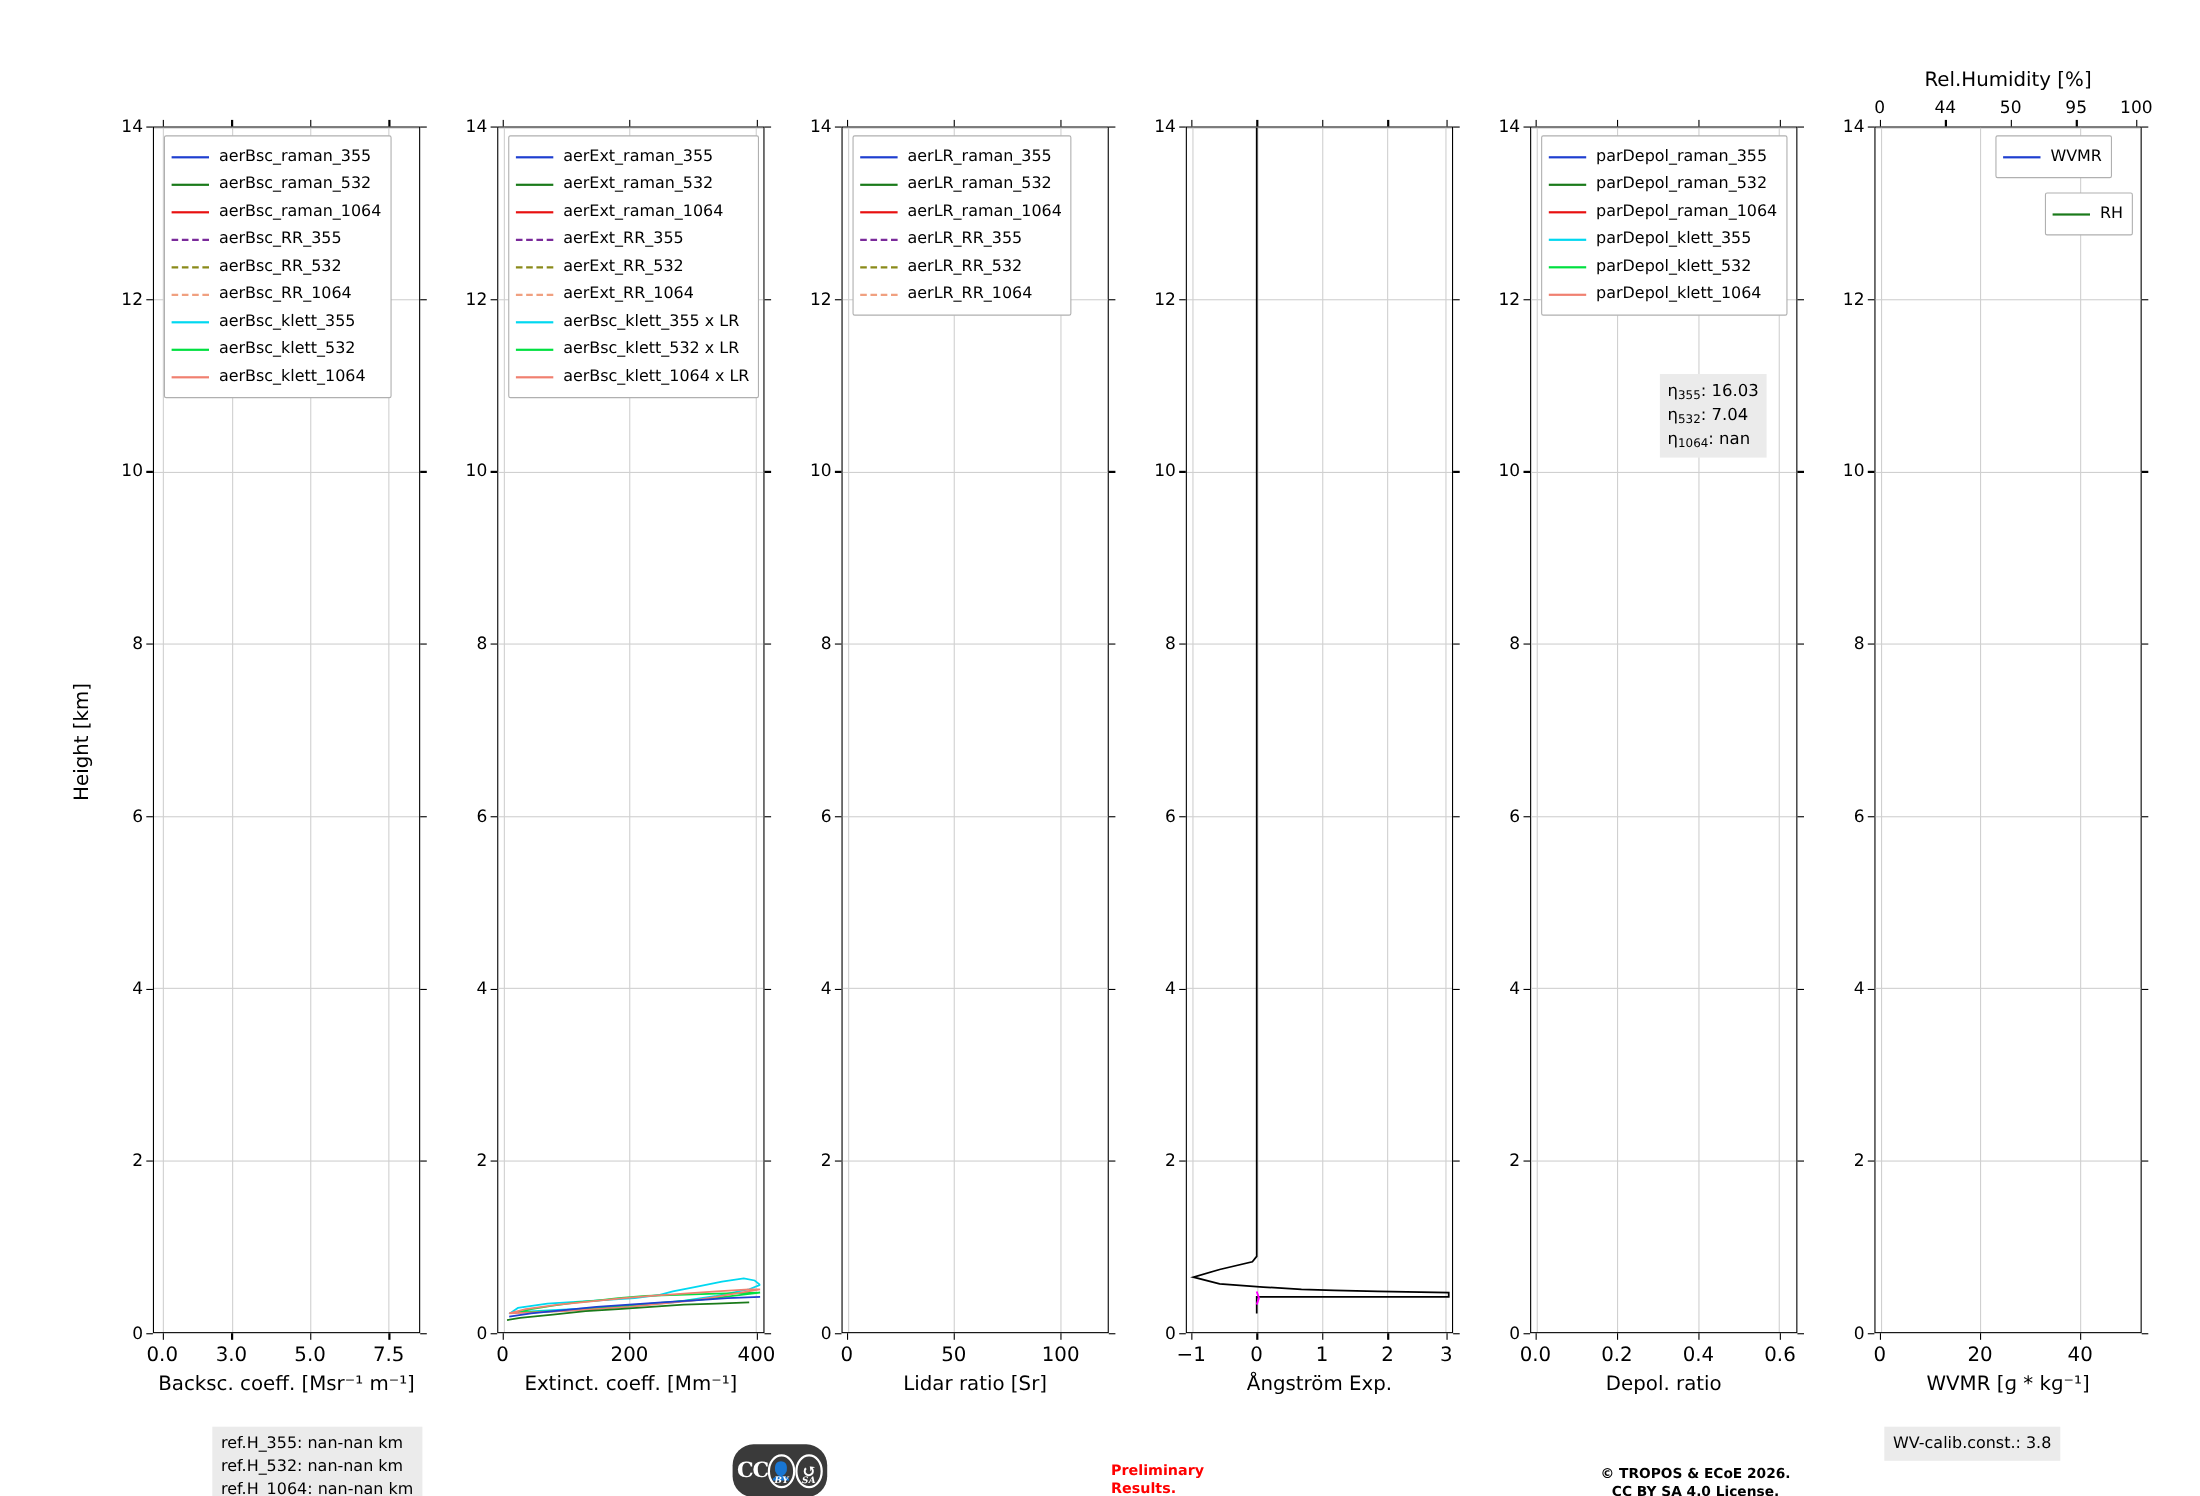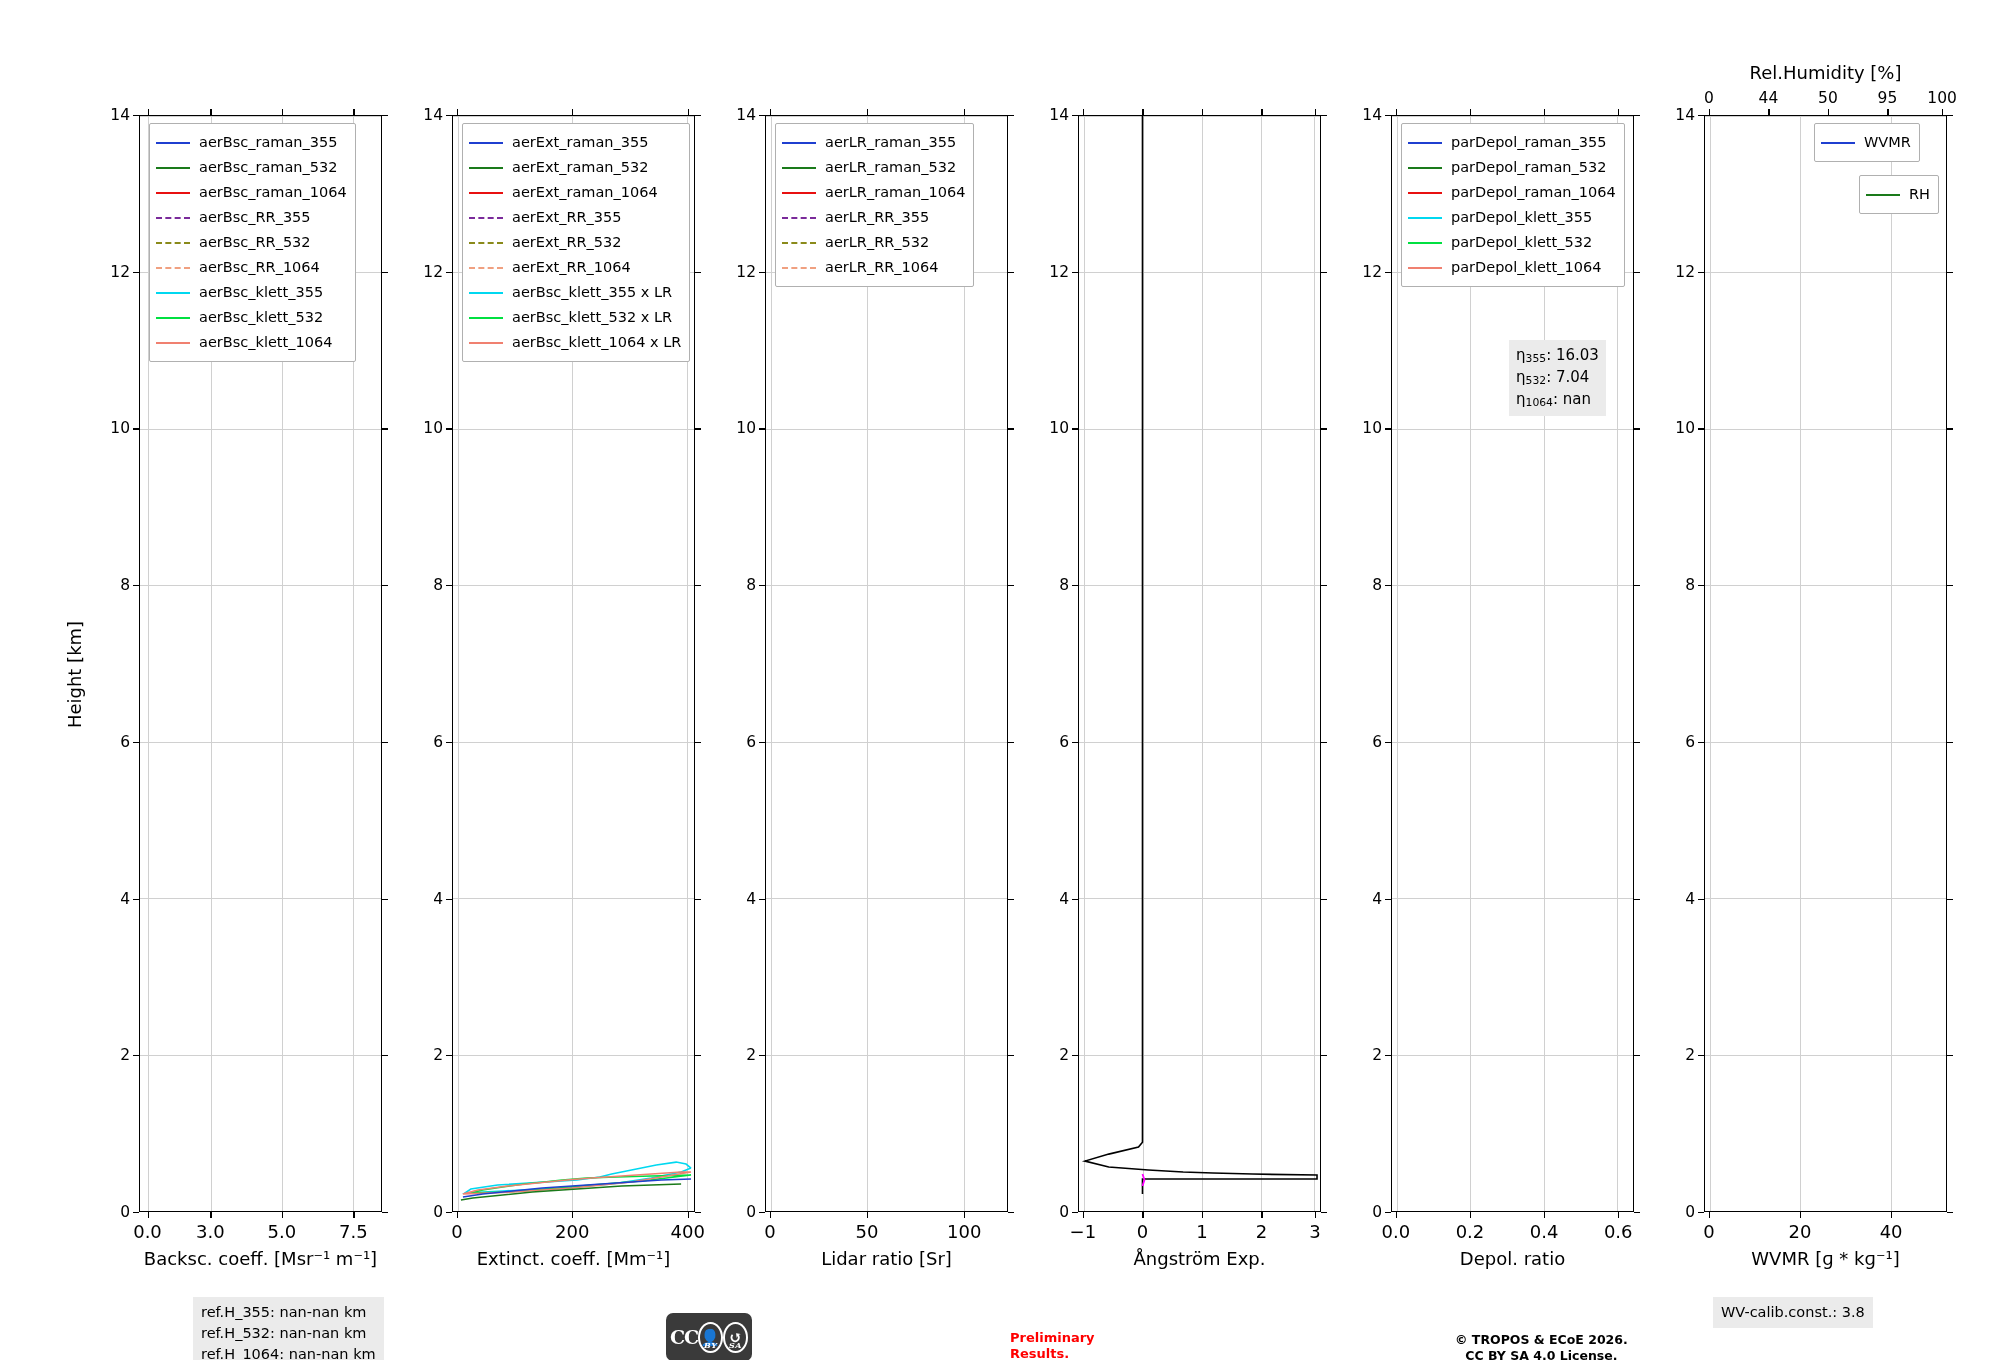--- a/index.html
+++ b/index.html
@@ -739,21 +739,21 @@
         </div>
     </div>
   </div>
 
   <div class="ref-box" style="left:193px; top:1297px;">ref.H_355: nan-nan km
 ref.H_532: nan-nan km
 ref.H_1064: nan-nan km</div>
 
   <div class="ref-box" style="left:1713px; top:1297px;">WV-calib.const.: 3.8</div>
 
-  <div class="cc-badge" style="left:666px; top:1313px;">
+  <div class="cc-badge" style="left:666px; top:1313px;border-radius:19px;">
     <span class="cc-left">CC</span>
     <span class="cc-circle">👤<span class="cc-sub">BY</span></span>
     <span class="cc-circle">↺<span class="cc-sub">SA</span></span>
   </div>
 
   <div class="footer-prelim" style="left:1010px; top:1330px; white-space:pre;">Preliminary
 Results.</div>
 
   <div class="footer-tropos" style="left:1455px; top:1332px; white-space:pre;">© TROPOS &amp; ECoE 2026.
 CC BY SA 4.0 License.</div>

